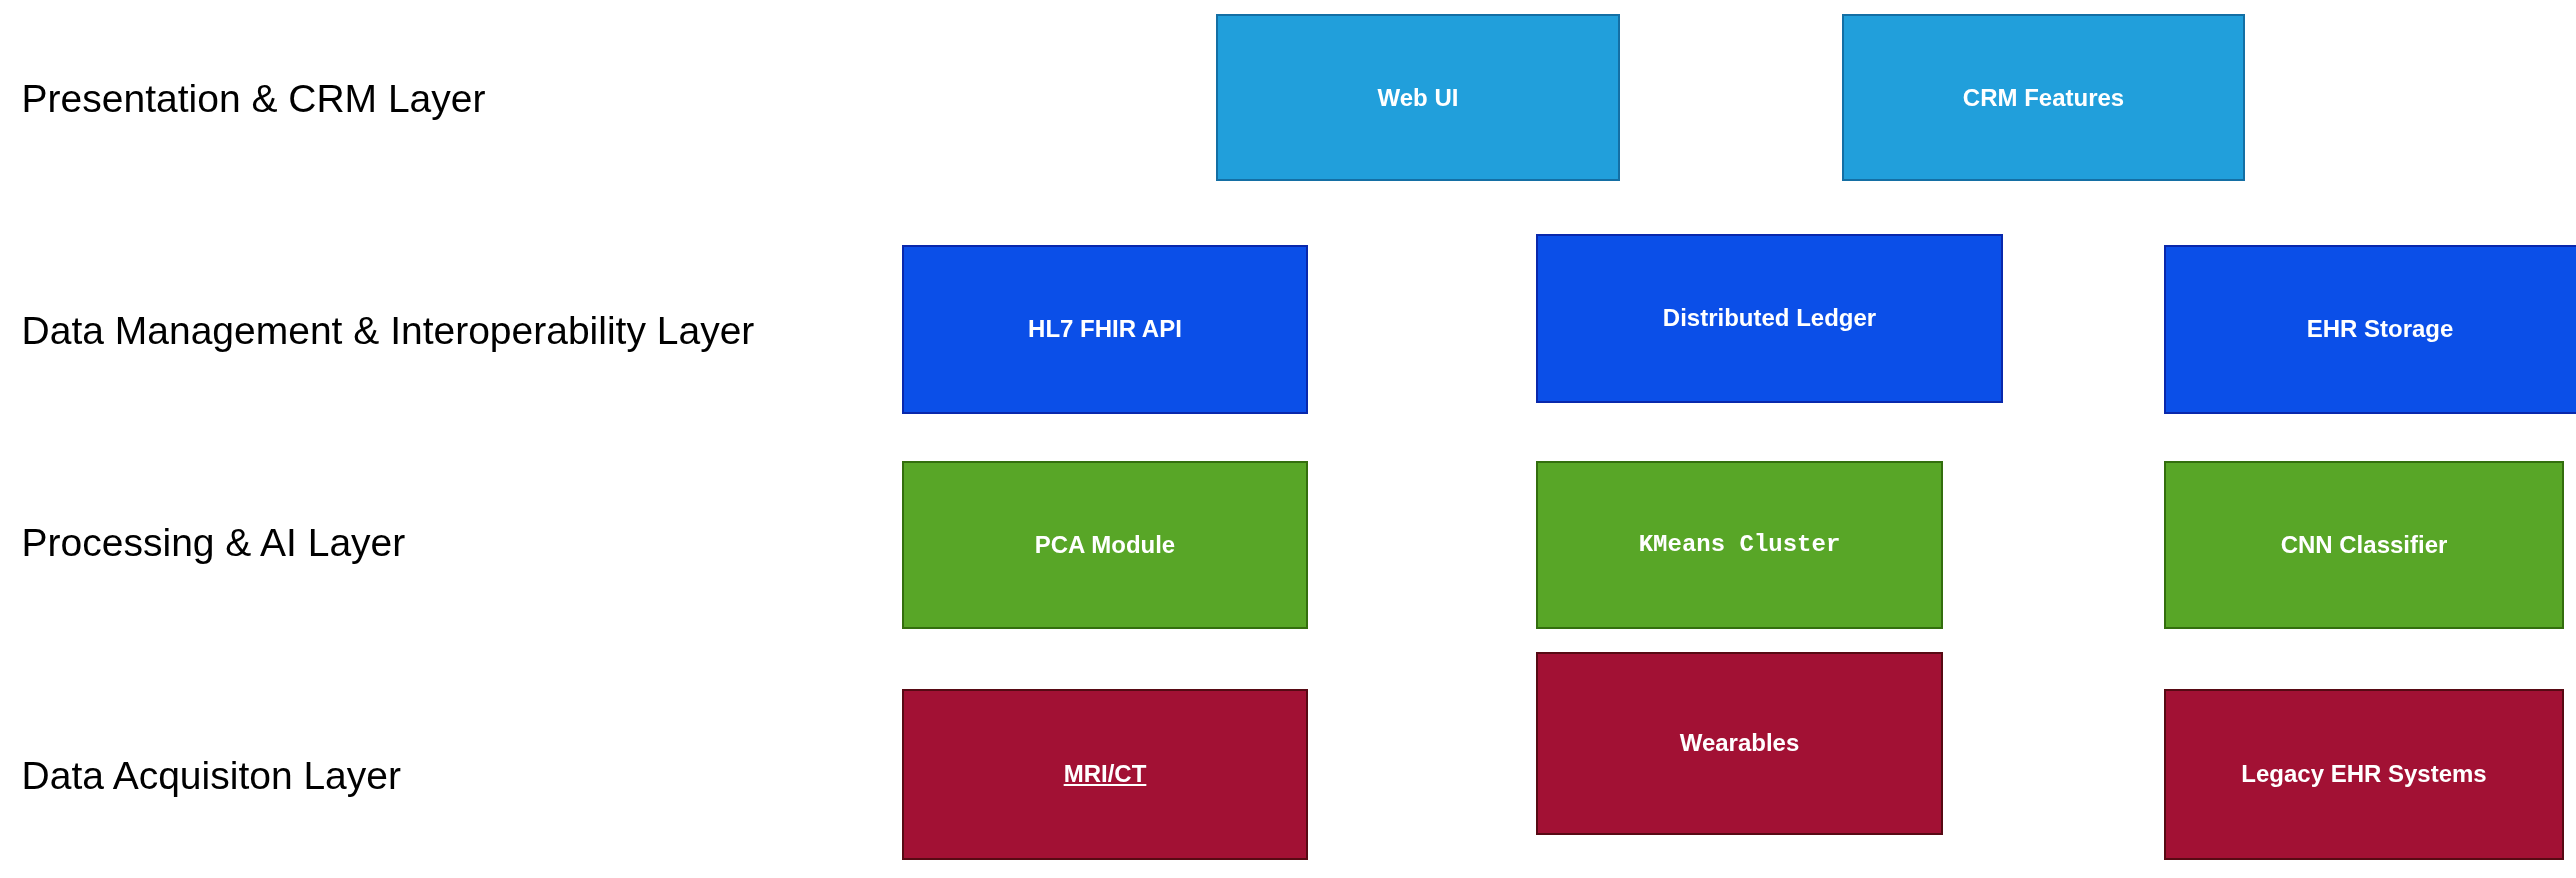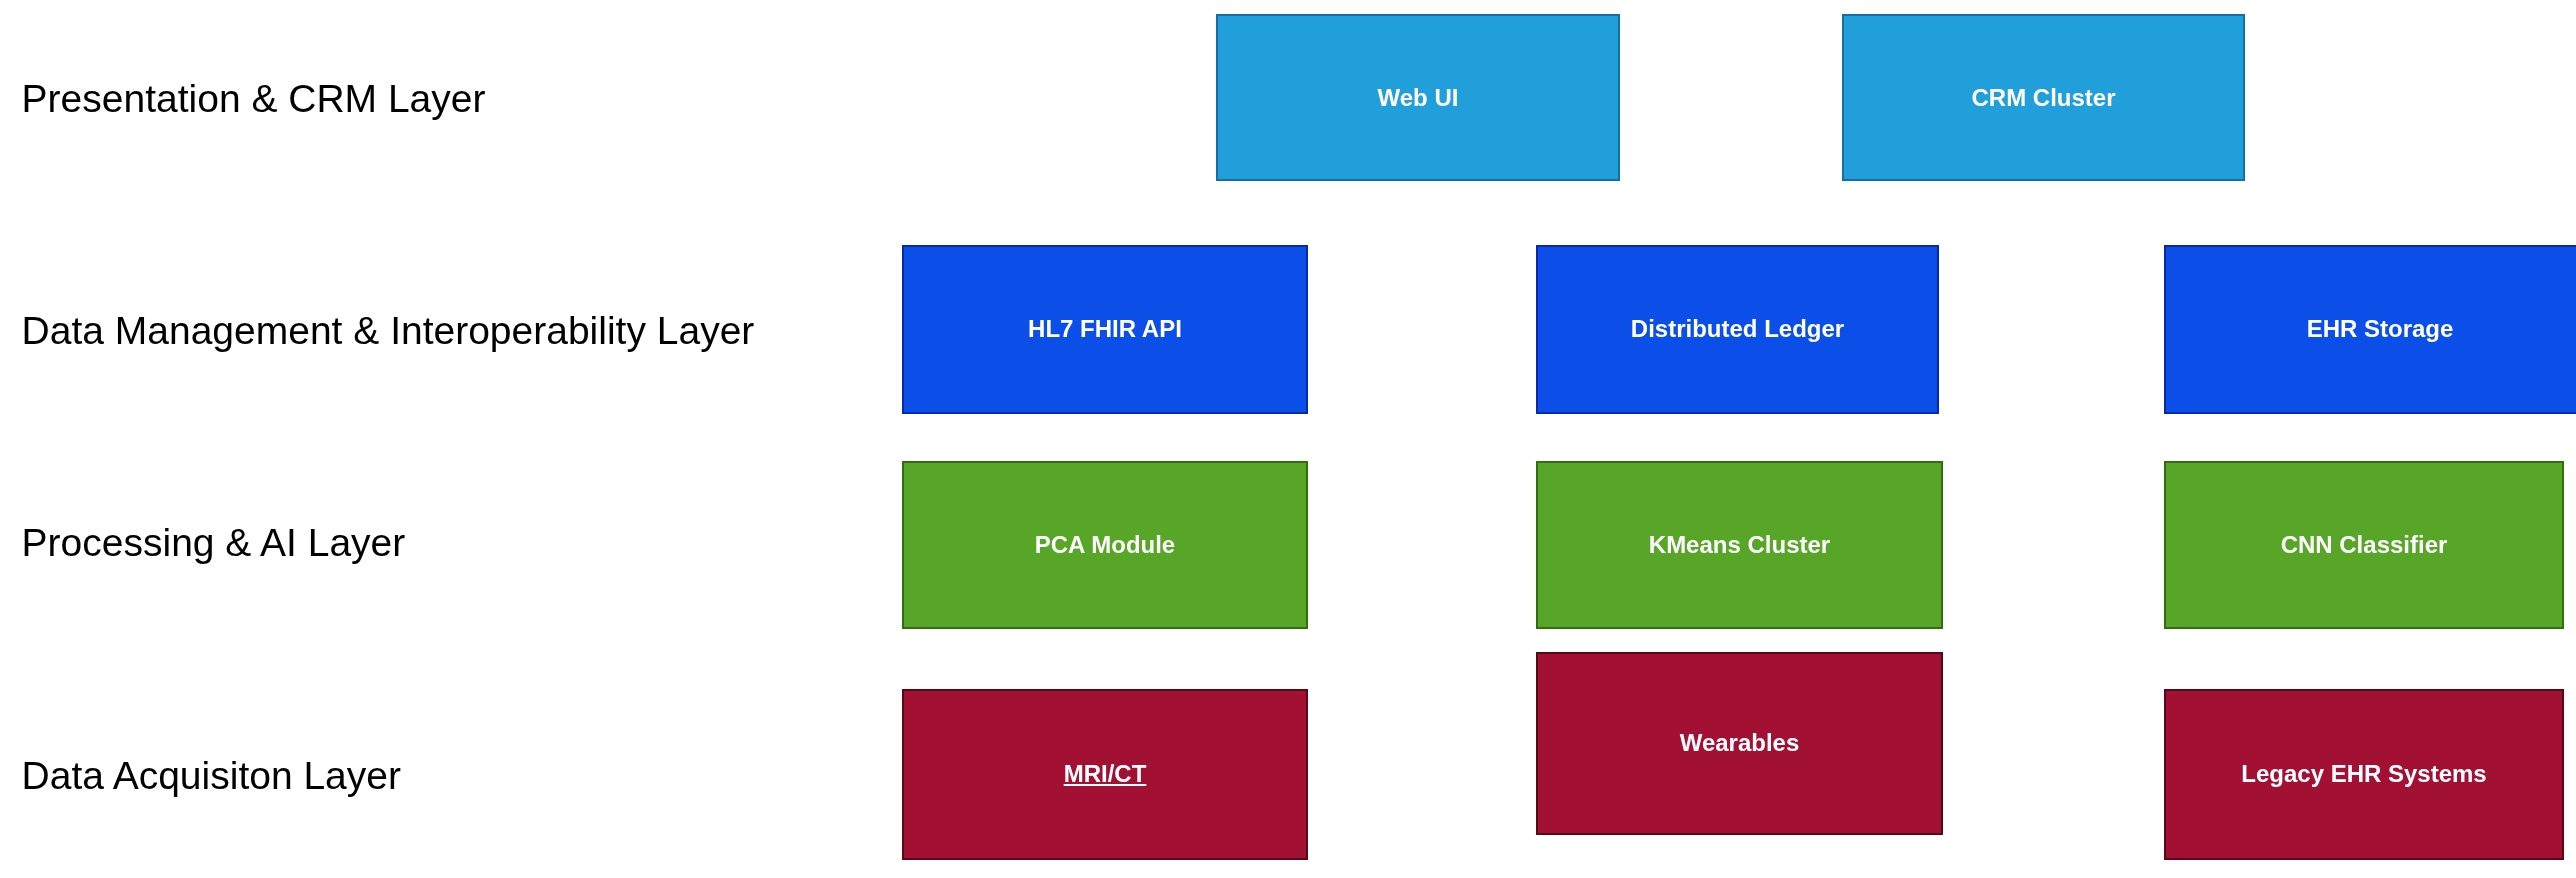--- a/index.html
+++ b/index.html
@@ -43,31 +43,31 @@
   <div class="layer-label" style="top:98px;">Presentation &amp; CRM Layer</div>
 
   <div class="layer-label" style="top:330px;">Data Management &amp; Interoperability Layer</div>
 
   <div class="layer-label" style="top:542px;">Processing &amp; AI Layer</div>
 
   <div class="layer-label" style="top:775px;">Data Acquisiton Layer</div>
 
   <div class="node" style="left: 1216px; top: 14.4px; width: 404px; height: 167px; background-color: rgb(33, 159, 219); border-color: rgb(20, 111, 164);">Web UI</div>
 
-  <div class="node" style="left: 1842px; top: 14.4px; width: 403px; height: 167px; background-color: rgb(33, 159, 219); border-color: rgb(20, 111, 164);">CRM Cluster</div>
+  <div class="node" style="left: 1842px; top: 14.4px; width: 403px; height: 167px; background-color: rgb(33, 159, 219); border-color: rgb(20, 111, 164);">CRM Features</div>
 
   <div class="node" style="left: 902px; top: 245px; width: 406px; height: 169px; background-color: rgb(11, 79, 232); border-color: rgb(9, 40, 172);">HL7 FHIR API</div>
 
-  <div class="node" style="left: 1536px; top: 245px; width: 403px; height: 169px; background-color: rgb(11, 79, 232); border-color: rgb(9, 40, 172);">Distributed Ledger</div>
+  <div class="node" style="left: 1536px; top: 234px; width: 467px; height: 169px; background-color: rgb(11, 79, 232); border-color: rgb(9, 40, 172);">Distributed Ledger</div>
 
   <div class="node" style="left: 2164px; top: 245px; width: 432px; height: 169px; background-color: rgb(11, 79, 232); border-color: rgb(9, 40, 172);">EHR Storage</div>
 
   <div class="node" style="left: 902px; top: 461px; width: 406px; height: 168px; background-color: rgb(88, 166, 39); border-color: rgb(51, 110, 14);">PCA Module</div>
 
-  <div class="node" style="left: 1536px; top: 461px; width: 407px; height: 168px; background-color: rgb(88, 166, 39); border-color: rgb(51, 110, 14);">KMeans Cluster</div>
+  <div class="node" style="left: 1536px; top: 461px; width: 407px; height: 168px; background-color: rgb(88, 166, 39); border-color: rgb(51, 110, 14); font-family: Liberation Mono, monospace;">KMeans Cluster</div>
 
   <div class="node" style="left: 2164px; top: 461px; width: 400px; height: 168px; background-color: rgb(88, 166, 39); border-color: rgb(51, 110, 14);">CNN Classifier</div>
 
   <div class="node" style="left: 902px; top: 689px; width: 406px; height: 171px; background-color: rgb(162, 17, 52); border-color: rgb(87, 10, 20); text-decoration: underline;">MRI/CT</div>
 
   <div class="node" style="left: 1536px; top: 652px; width: 407px; height: 183px; background-color: rgb(162, 17, 52); border-color: rgb(87, 10, 20);">Wearables</div>
 
   <div class="node" style="left: 2164px; top: 689px; width: 400px; height: 171px; background-color: rgb(162, 17, 52); border-color: rgb(87, 10, 20);">Legacy EHR Systems</div>
 
 </div>

